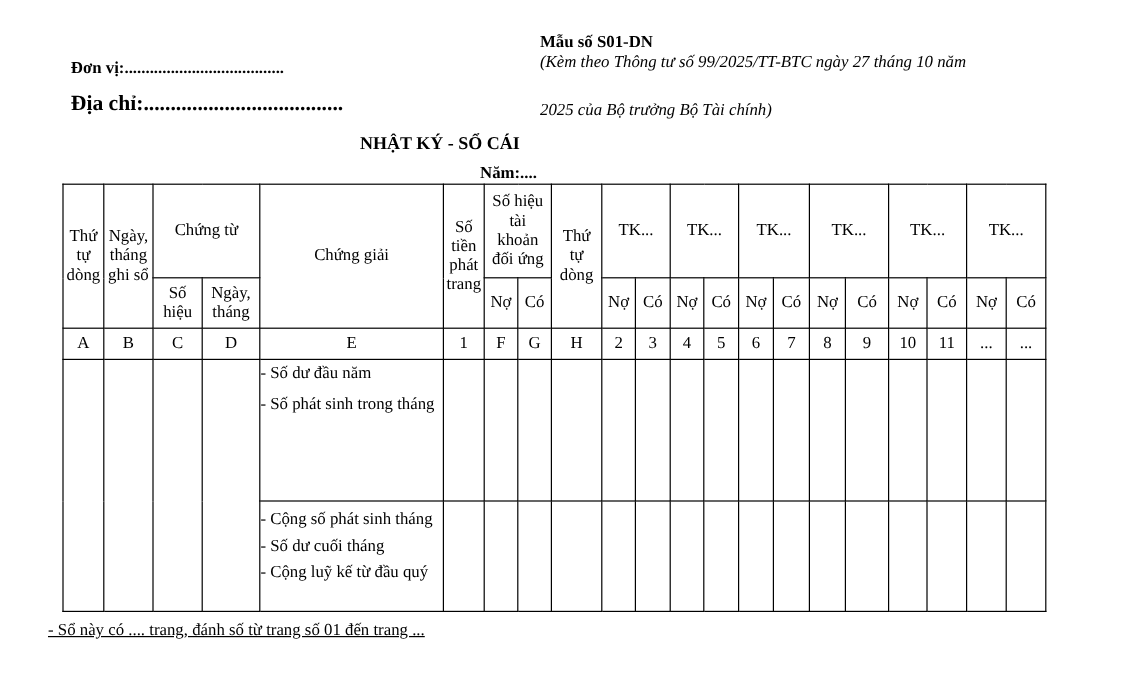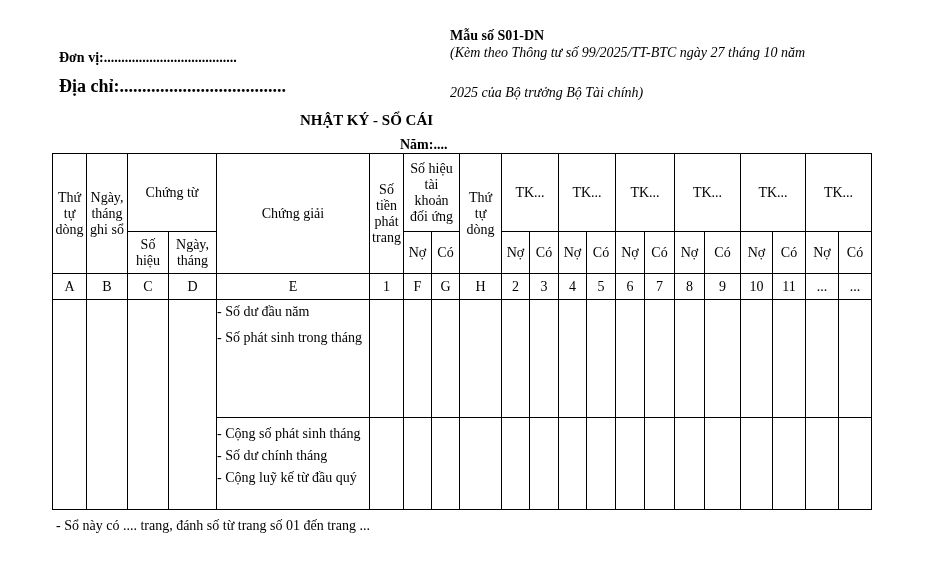--- a/index.html
+++ b/index.html
@@ -164,21 +164,21 @@
         <td></td>
     <td></td>
         <td></td>
     <td></td>
         <td></td>
   </tr>
   <tr style="height:92px;">
     <td class="desc-cell" style="padding-top:8px !important;">
       <span class="desc-line">- Cộng số phát sinh tháng</span>
       <span class="desc-gap" style="height:6px;"></span>
-      <span class="desc-line">- Số dư chính tháng</span>
+      <span class="desc-line">- Số dư cuối tháng</span>
       <span class="desc-gap" style="height:6px;"></span>
       <span class="desc-line">- Cộng luỹ kế từ đầu quý</span>
     </td>
     <td></td>
         <td></td>
     <td></td>
         <td></td>
     <td></td>
         <td></td>
     <td></td>
@@ -188,14 +188,14 @@
     <td></td>
         <td></td>
     <td></td>
         <td></td>
     <td></td>
         <td></td>
   </tr>
 </tbody>
   </table>
 
-<div class="abs" style="left:56px; top:518px; font-size:14px;">- Sổ này có .... trang, đánh số từ trang số 01 đến trang ...</div>
+<div class="abs" style="left:40px; top:518px; font-size:14px;text-decoration:underline;">- Sổ này có .... trang, đánh số từ trang số 01 đến trang ...</div>
 <div class="abs" style="left:52px; top:543px; font-size:14px;margin-top:37px;">- Ngày mở sổ:...</div>
 
 </body></html>

